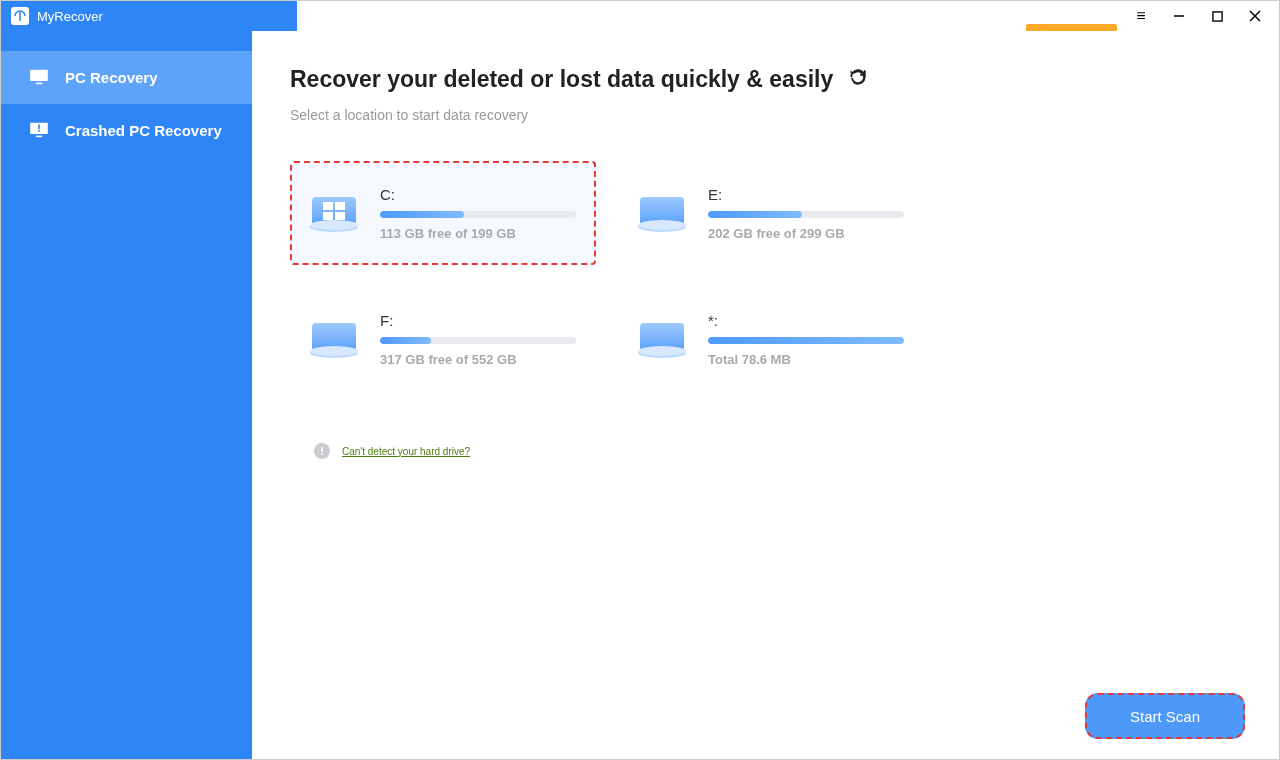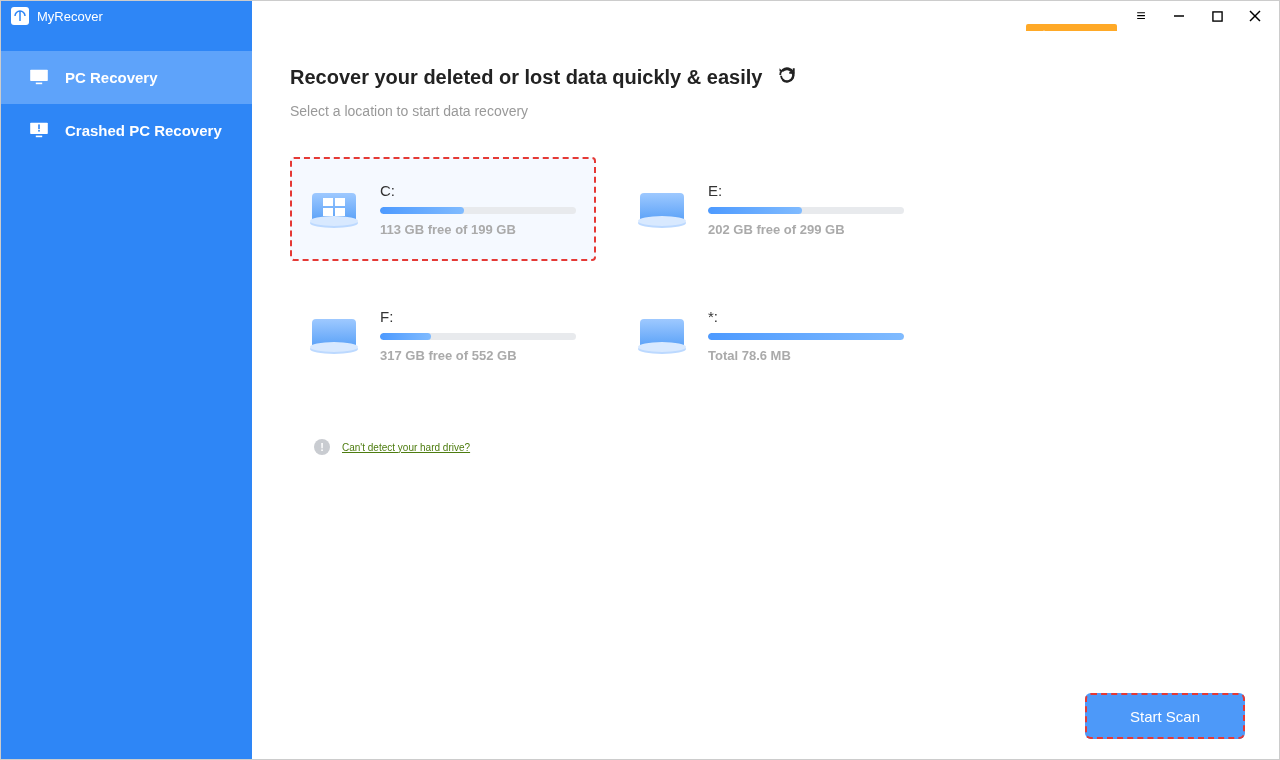--- a/index.html
+++ b/index.html
@@ -1,46 +1,46 @@
 <!DOCTYPE html>
 <html><head>
   <meta charset="utf-8">
   <style>
     * { margin: 0; padding: 0; box-sizing: border-box; font-family: -apple-system, BlinkMacSystemFont, "Segoe UI", Arial, sans-serif; }
     body { width: 1280px; height: 760px; overflow: hidden; background: #fff; }
     .window { width: 100%; height: 100%; display: flex; flex-direction: column; border: 1px solid #ccc; }
     .titlebar { height: 30px; display: flex; align-items: center; background: #fff; }
-    .titlebar-left { display: flex; align-items: center; padding-left: 10px; background: #2e86f6; height: 100%; width: 251px; color: #fff; font-size: 13px; gap: 8px; }
+    .titlebar-left { display: flex; align-items: center; padding-left: 10px; background: #2e86f6; height: 100%; width: 296px; color: #fff; font-size: 13px; gap: 8px; }
     .titlebar-right { flex: 1; display: flex; align-items: center; justify-content: flex-end; gap: 10px; padding-right: 10px; }
     .app-logo-icon { width: 18px; height: 18px; background: #fff; border-radius: 3px; display: inline-flex; align-items: center; justify-content: center; color: #2e86f6; font-weight: bold; font-size: 12px; }
     .upgrade-btn { background: #ffa927; color: #fff; border: none; padding: 4px 12px; font-size: 13px; border-radius: 2px; display: flex; align-items: center; gap: 5px; cursor: pointer; margin-top: 38px; }
     .win-btn { width: 28px; height: 24px; display: flex; align-items: center; justify-content: center; cursor: pointer; font-size: 14px; }
     .menu-icon { font-size: 16px; font-weight: bold; }
     .body-area { flex: 1; display: flex; }
     .sidebar { width: 251px; background: #2e86f6; padding-top: 20px; }
     .sidebar-item { display: flex; align-items: flex-start; gap: 16px; padding: 18px 28px; color: #fff; font-size: 15px; cursor: pointer; font-weight: 600; }
     .sidebar-item.active { background: #5ea3fa; }
     .sidebar-icon { width: 20px; height: 16px; display: inline-flex; align-items: center; justify-content: center; }
     .main { flex: 1; padding: 35px 38px 20px 38px; position: relative; background: #fff; }
-    .heading { font-size: 20px; font-weight: 700; color: #222; display: flex; align-items: center; gap: 16px; }
+    .heading { font-size: 23px; font-weight: 700; color: #222; display: flex; align-items: center; gap: 16px; }
     .refresh-icon { font-size: 20px; cursor: pointer; }
     .subtitle { color: #999; font-size: 14px; margin-top: 14px; }
     .drive-grid { display: flex; flex-wrap: wrap; gap: 22px; margin-top: 38px; }
     .drive-card { width: 306px; height: 104px; display: flex; align-items: center; padding: 0 20px; cursor: pointer; border-radius: 4px; }
     .drive-card.selected { background: #f5f9ff; outline: 2px dashed #e53935; outline-offset: -2px; }
     .drive-icon { width: 54px; height: 40px; flex-shrink: 0; }
     .drive-info { flex: 1; margin-left: 16px; }
     .drive-label { font-size: 15px; color: #333; margin-bottom: 8px; }
     .progress-bar { width: 100%; height: 7px; background: #e8eaed; border-radius: 4px; overflow: hidden; }
     .progress-fill { height: 100%; background: linear-gradient(90deg, #4d9aff, #80bbff); border-radius: 4px; }
     .drive-meta { font-size: 13px; color: #aaa; margin-top: 8px; font-weight: bold; }
     .detect-row { display: flex; align-items: center; gap: 12px; margin-top: 52px; padding-left: 24px; }
     .info-icon { width: 16px; height: 16px; background: #c9ccd1; color: #fff; border-radius: 50%; display: flex; align-items: center; justify-content: center; font-size: 11px; font-weight: bold; }
     .detect-link { color: #4d7c0f; font-size: 10px; text-decoration: underline; cursor: pointer; }
-    .start-btn { position: absolute; right: 34px; bottom: 20px; width: 160px; height: 46px; background: #4d99f9; color: #fff; border: none; font-size: 15px; cursor: pointer; border-radius: 6px; outline: 2px dashed #e53935; outline-offset: -2px; margin-top: 20px; }
+    .start-btn { position: absolute; right: 34px; bottom: 20px; width: 160px; height: 46px; background: #4d99f9; color: #fff; border: none; font-size: 15px; cursor: pointer; border-radius: 13px; outline: 2px dashed #e53935; outline-offset: -2px; margin-top: 20px; }
   </style>
 </head>
 <body>
 
 <div class="window">
   <div class="titlebar">
     <div class="titlebar-left">
       <span class="app-logo-icon">
         <svg viewBox="0 0 24 24" width="12" height="12" fill="#2e86f6">
             <path d="M12 2v20M2 12a10 10 0 0 1 20 0" stroke="#2e86f6" stroke-width="3" fill="none"></path>

